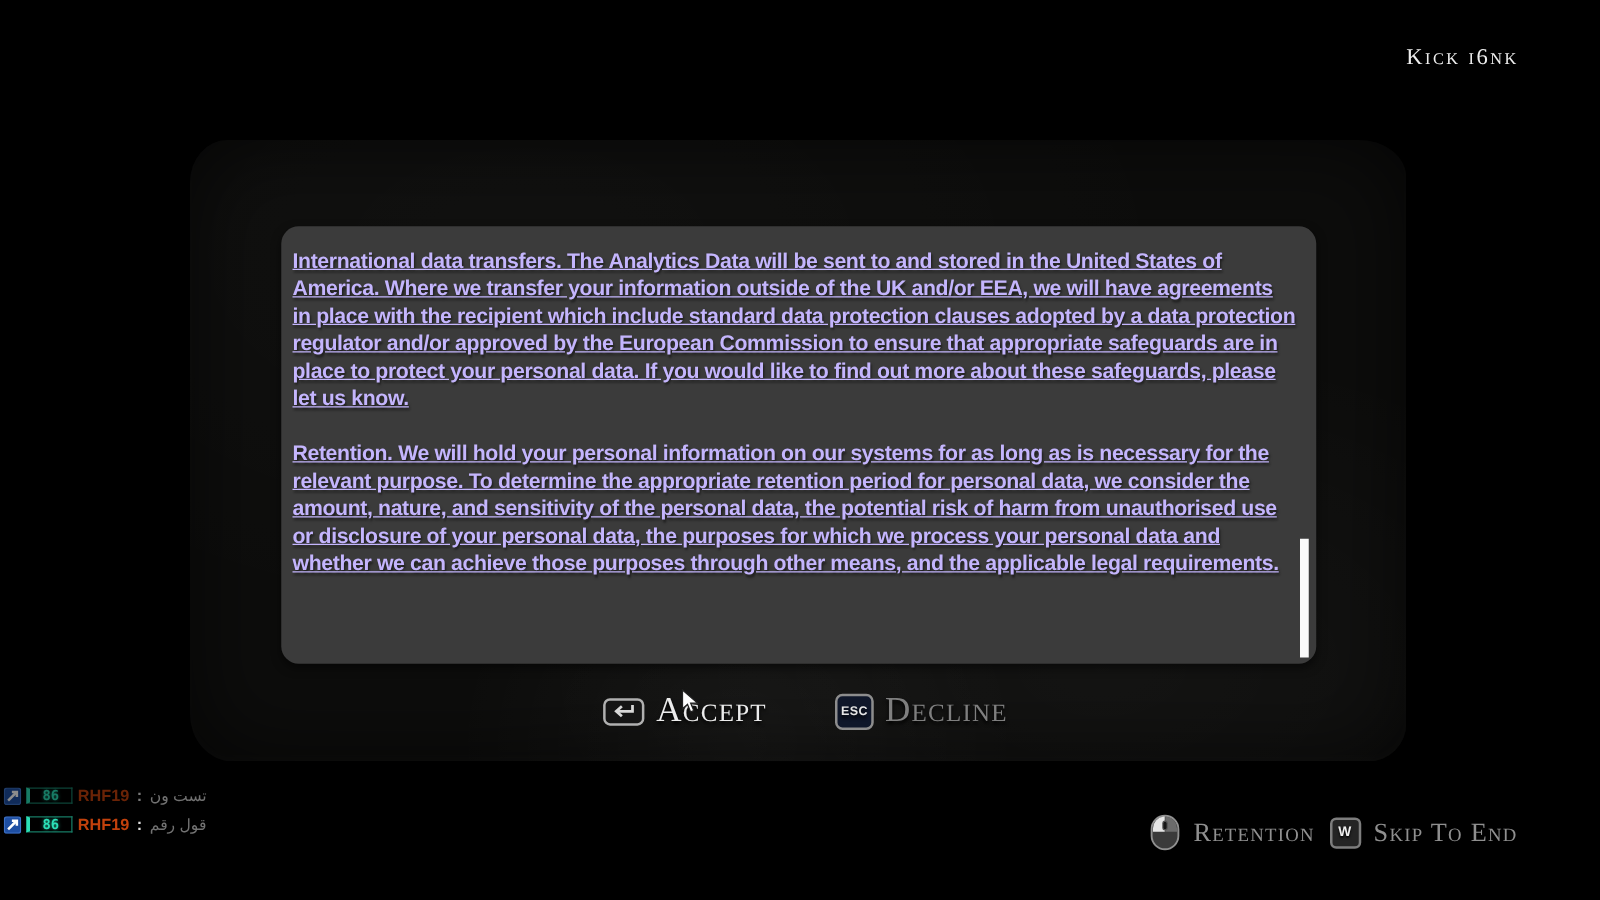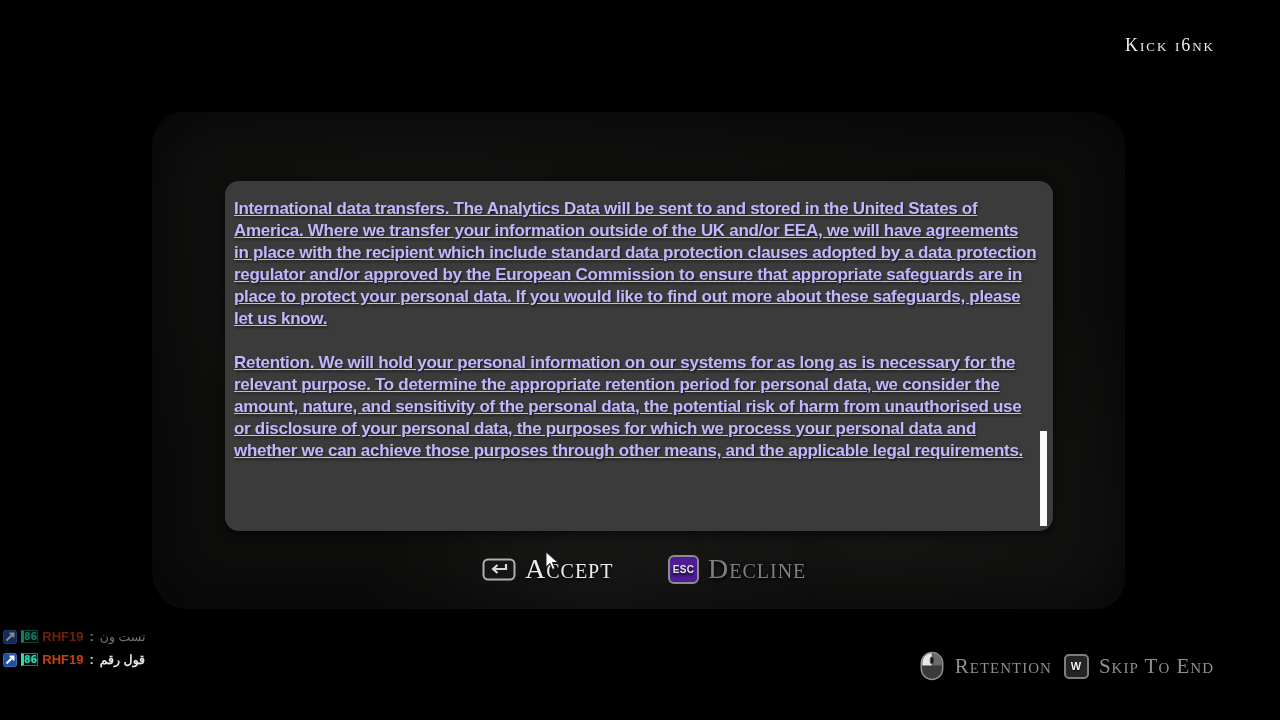--- a/index.html
+++ b/index.html
@@ -82,49 +82,49 @@
     font-variant:small-caps;
     font-size:28px; letter-spacing:1px;
     cursor:pointer;
   }
   .accept-button { left:482px; color:#ececec; text-shadow:0 2px 3px #000; }
   .decline-button { left:668px; color:#7f7f7f; text-shadow:0 2px 3px #000; }
 
   .keycap {
     display:flex; align-items:center; justify-content:center;
     border:2px solid #8d8d8d; border-radius:6px;
-    background:#4c1d95; color:#e5e5e5;
+    background:#0f172a; color:#e5e5e5;
     font-family:"Liberation Sans", sans-serif;
     font-variant:normal;
   }
   .esc-key { width:31px; height:29px; font-size:10px; font-weight:700; letter-spacing:0.3px; }
 
   
   .chat { position:absolute; left:3px; top:625px; }
   .chat-line {
     display:flex; align-items:center; gap:4px;
     height:23px;
     font-size:13px;
   }
   .chat-line.faded { opacity:0.55; }
   .rank-badge {
     display:inline-flex; align-items:center;
     color:#2bdfb6;
     font-family:"DejaVu Sans Mono", monospace;
     font-size:11px; font-weight:700; line-height:11px;
     border:1px solid rgba(43,223,182,0.55);
     border-left:3px solid #2bdfb6;
-    padding:0 0;
+    padding:0 10px;
     text-shadow:0 0 3px rgba(43,223,182,0.7);
   }
   .chat-username { color:#c2410c; font-weight:700; }
   .chat-colon { color:#dddddd; margin:0 2px; font-weight:700; }
   .chat-text { color:#e8e8e8; font-size:12.5px; }
   .chat-line.faded .chat-text { color:#cfcfcf; font-weight:400; }
-  .chat-line.bright .chat-text { font-weight:700; color:#e5e5e5; }
+  .chat-line.bright .chat-text { font-weight:400; color:#737373; }
 
   
   .hints {
     position:absolute; top:651px; right:66px;
     display:flex; align-items:center; gap:12px;
     font-family:"Liberation Serif", serif;
     font-variant:small-caps;
     font-size:21px; letter-spacing:1px;
     color:#8f8f8f;
     text-shadow:0 1px 2px #000;

